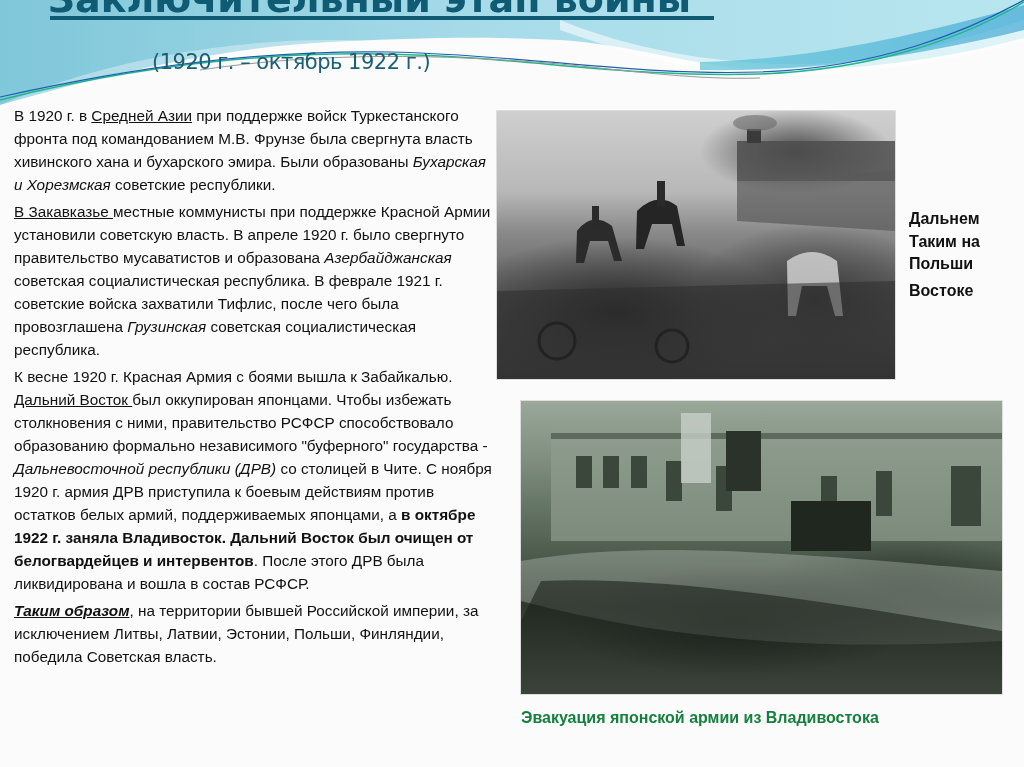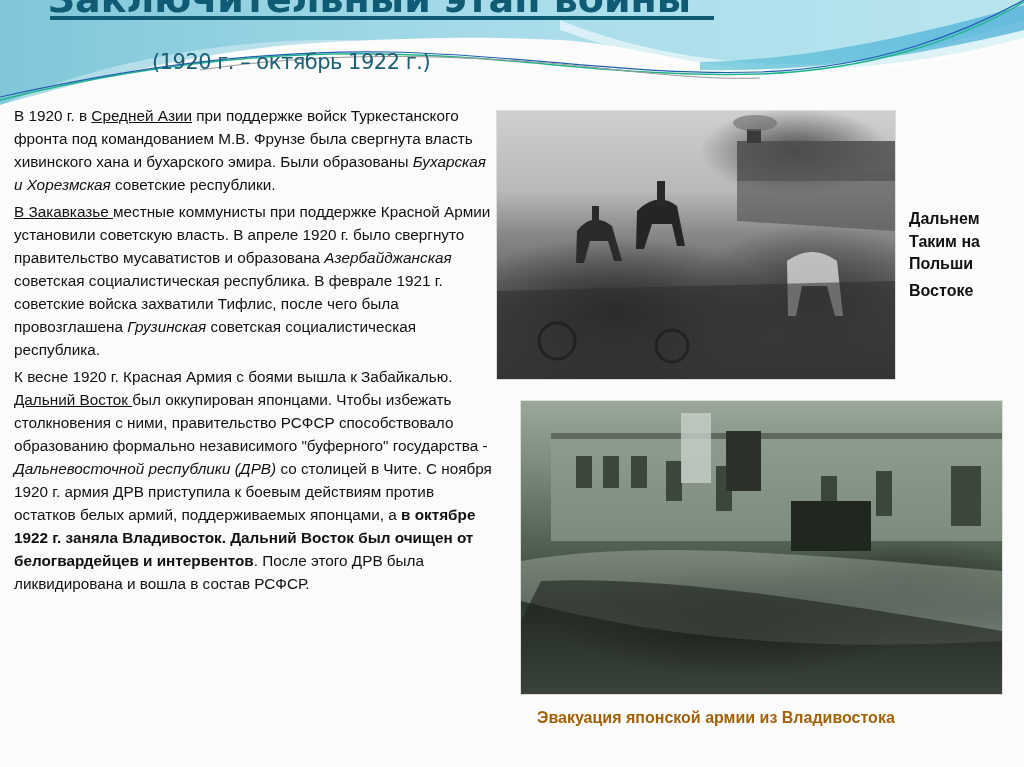--- a/index.html
+++ b/index.html
@@ -105,23 +105,22 @@
     }
     .caption-side span { display: block; }
     .caption-side .last { margin-top: 4px; }
     .caption-bottom {
       position: absolute;
       left: 521px;
       top: 709px;
       font-family: "Liberation Sans", sans-serif;
       font-size: 16px;
       font-weight: bold;
-      color: #a16207;
+      color: #15803d;
       white-space: nowrap;
-      margin-left: 16px;
     }
   </style>
 </head>
 <body>
 
 <svg class="header-bg" width="1024" height="110" viewBox="0 0 1024 110">
   <defs>
     <linearGradient id="g1" x1="0" y1="0" x2="1" y2="0">
       <stop offset="0" stop-color="#7fc7d9"></stop>
       <stop offset="0.5" stop-color="#a9dcea"></stop>
@@ -149,20 +148,23 @@
 <div class="body-text">
   <p>
     <span>В 1920 г. в </span><span class="u">Средней Азии</span><span> при поддержке войск Туркестанского фронта под командованием М.В. Фрунзе была свергнута власть хивинского хана и бухарского эмира. Были образованы </span><span class="i">Бухарская и Хорезмская</span><span> советские республики.</span>
   </p>
   <p>
     <span class="u">В Закавказье </span><span>местные коммунисты при поддержке Красной Армии установили советскую власть. В апреле 1920 г. было свергнуто правительство мусаватистов и образована </span><span class="i">Азербайджанская</span><span> советская социалистическая республика. В феврале 1921 г. советские войска захватили Тифлис, после чего была провозглашена </span><span class="i">Грузинская</span><span> советская социалистическая республика.</span>
   </p>
   <p>
     <span>К весне 1920 г. Красная Армия с боями вышла к Забайкалью. </span><span class="u">Дальний Восток </span><span>был оккупирован японцами. Чтобы избежать столкновения с ними, правительство РСФСР способствовало образованию формально независимого "буферного" государства - </span><span class="i">Дальневосточной республики (ДРВ)</span><span> со столицей в Чите. С ноября 1920 г. армия ДРВ приступила к боевым действиям против остатков белых армий, поддерживаемых японцами, а </span><span class="b">в октябре 1922 г. заняла Владивосток. Дальний Восток был очищен от белогвардейцев и интервентов</span><span>. После этого ДРВ была ликвидирована и вошла в состав РСФСР.</span>
   </p>
+  <p>
+    <span class="b i u">Таким образом</span><span>, на территории бывшей Российской империи, за исключением Литвы, Латвии, Эстонии, Польши, Финляндии, победила Советская власть.</span>
+  </p>
 </div>
 
 <div class="photo photo-battle">
   <svg width="398" height="268" viewBox="0 0 398 268">
     <rect x="240" y="30" width="158" height="40" fill="#4d4d4d" opacity="0.85"></rect>
     <rect x="250" y="18" width="14" height="14" fill="#3a3a3a"></rect>
     <ellipse cx="258" cy="12" rx="22" ry="8" fill="#6a6a6a" opacity="0.6"></ellipse>
     <path d="M240,70 L398,60 L398,120 L240,110 Z" fill="#5a5a5a" opacity="0.7"></path>
     <path d="M80,120 q15,-20 35,-5 l10,35 -8,0 -6,-20 -18,0 -6,22 -8,0 z" fill="#2b2b2b"></path>
     <path d="M140,100 q20,-20 40,-5 l8,40 -8,0 -5,-22 -20,0 -8,25 -8,0 z" fill="#252525"></path>

